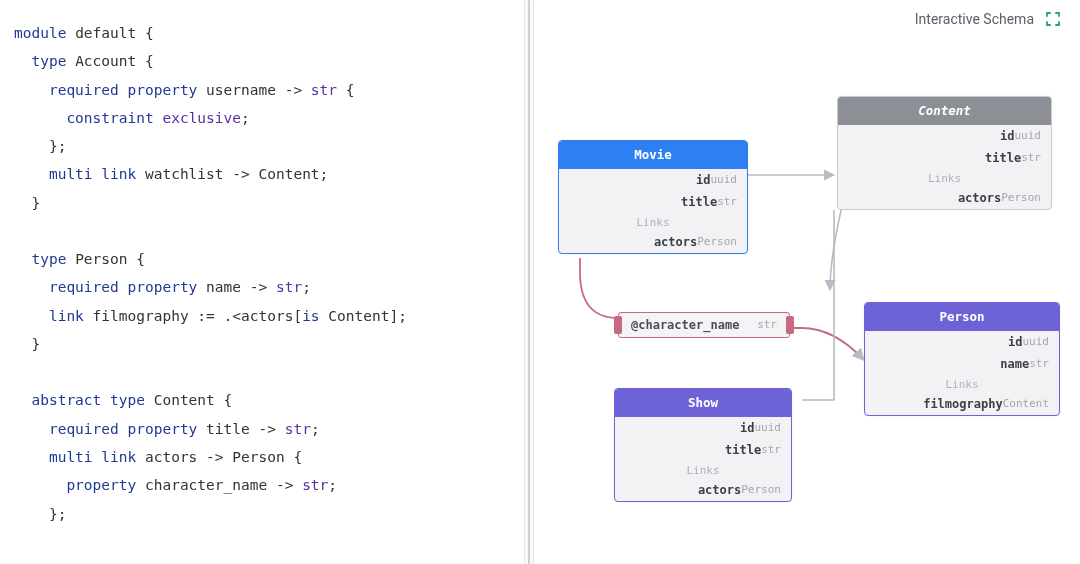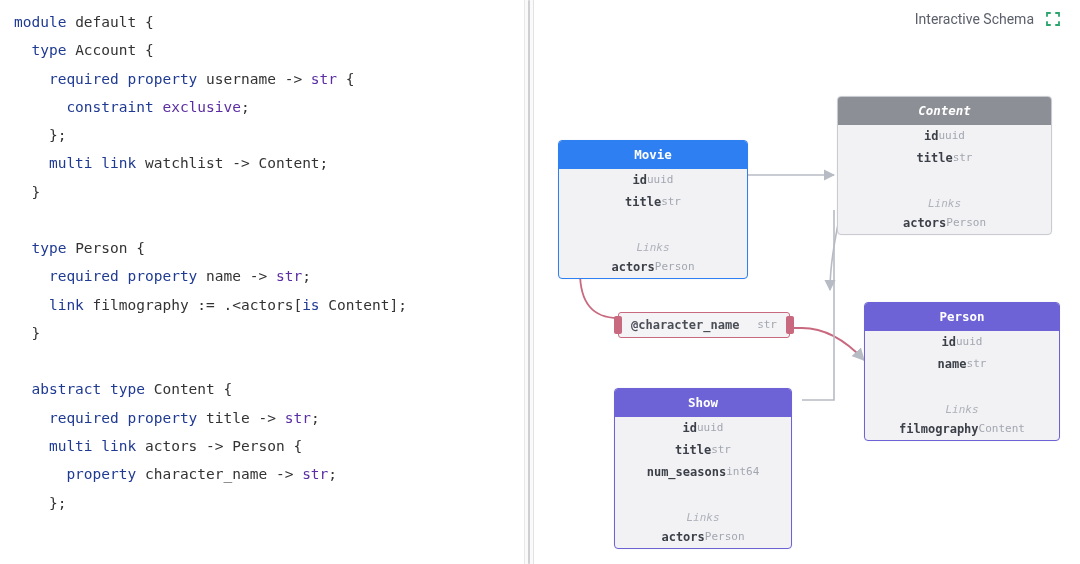--- a/index.html
+++ b/index.html
@@ -5,21 +5,21 @@
   * { box-sizing: border-box; margin: 0; padding: 0; }
   body {
     width: 1080px; height: 564px;
     font-family: -apple-system, BlinkMacSystemFont, "Segoe UI", Roboto, sans-serif;
     background: #fff;
     display: flex;
     overflow: hidden;
   }
   .left {
     width: 524px; height: 100%;
-    padding: 8px 14px;
+    padding: 19px 14px;
     font-family: ui-monospace, "SF Mono", Menlo, Consolas, monospace;
     font-size: 14.5px;
     line-height: 1.95;
     white-space: pre;
     color: #333;
     overflow: hidden;
   }
   .divider {
     width: 10px; height: 100%;
     background: #fafafa;
@@ -69,33 +69,31 @@
     padding: 6px 0 7px;
     font-weight: 700;
     color: #fff;
     border-top-left-radius: 3px; border-top-right-radius: 3px;
     font-size: 12.5px;
   }
   .hdr-blue   { background: #2e7ff2; }
   .hdr-purple { background: #6d63d6; border-top-left-radius:3px; border-top-right-radius:3px;}
   .hdr-gray   { background: #8d8f96; font-style: italic;}
   .row {
-    display: flex; justify-content: center;
+    display: flex; justify-content: flex-end;
     padding: 4px 10px 4px 10px;
     font-size: 12px;
   }
   .row .k { font-weight: 700; color: #3b3f48; }
   .row .t { color: #a2a6b0; font-weight: 500; font-size: 11px; }
   .links-label {
     text-align: center;
     color: #aeb2bb;
-    font-style: italic;
     font-size: 11px;
     padding: 3px 0 2px;
-    margin-top: 25px;
   }
   .box.blue   { border-color: #2e7ff2; }
   .box.purple { border-color: #6d63d6; }
   .box.gray   { border-color: #c9cbd1; }
 
   .linkprop {
     position: absolute;
     border: 1px solid #c9697f;
     background: #f4f4f6;
     border-radius: 3px;
@@ -232,24 +230,20 @@
   <div class="box purple" style="left:80px; top:388px; width:178px;">
     <div class="box-header hdr-purple" style="font-style:normal;">Show</div>
     <div class="row">
         <span class="k">id</span>
         <span class="t">uuid</span>
       </div>
     <div class="row">
         <span class="k">title</span>
         <span class="t">str</span>
       </div>
-    <div class="row">
-        <span class="k">num_seasons</span>
-        <span class="t">int64</span>
-      </div>
     <div class="links-label">Links</div>
     <div class="row">
         <span class="k">actors</span>
         <span class="t">Person</span>
       </div>
   </div>
 
 </div>
 
 </body></html>

